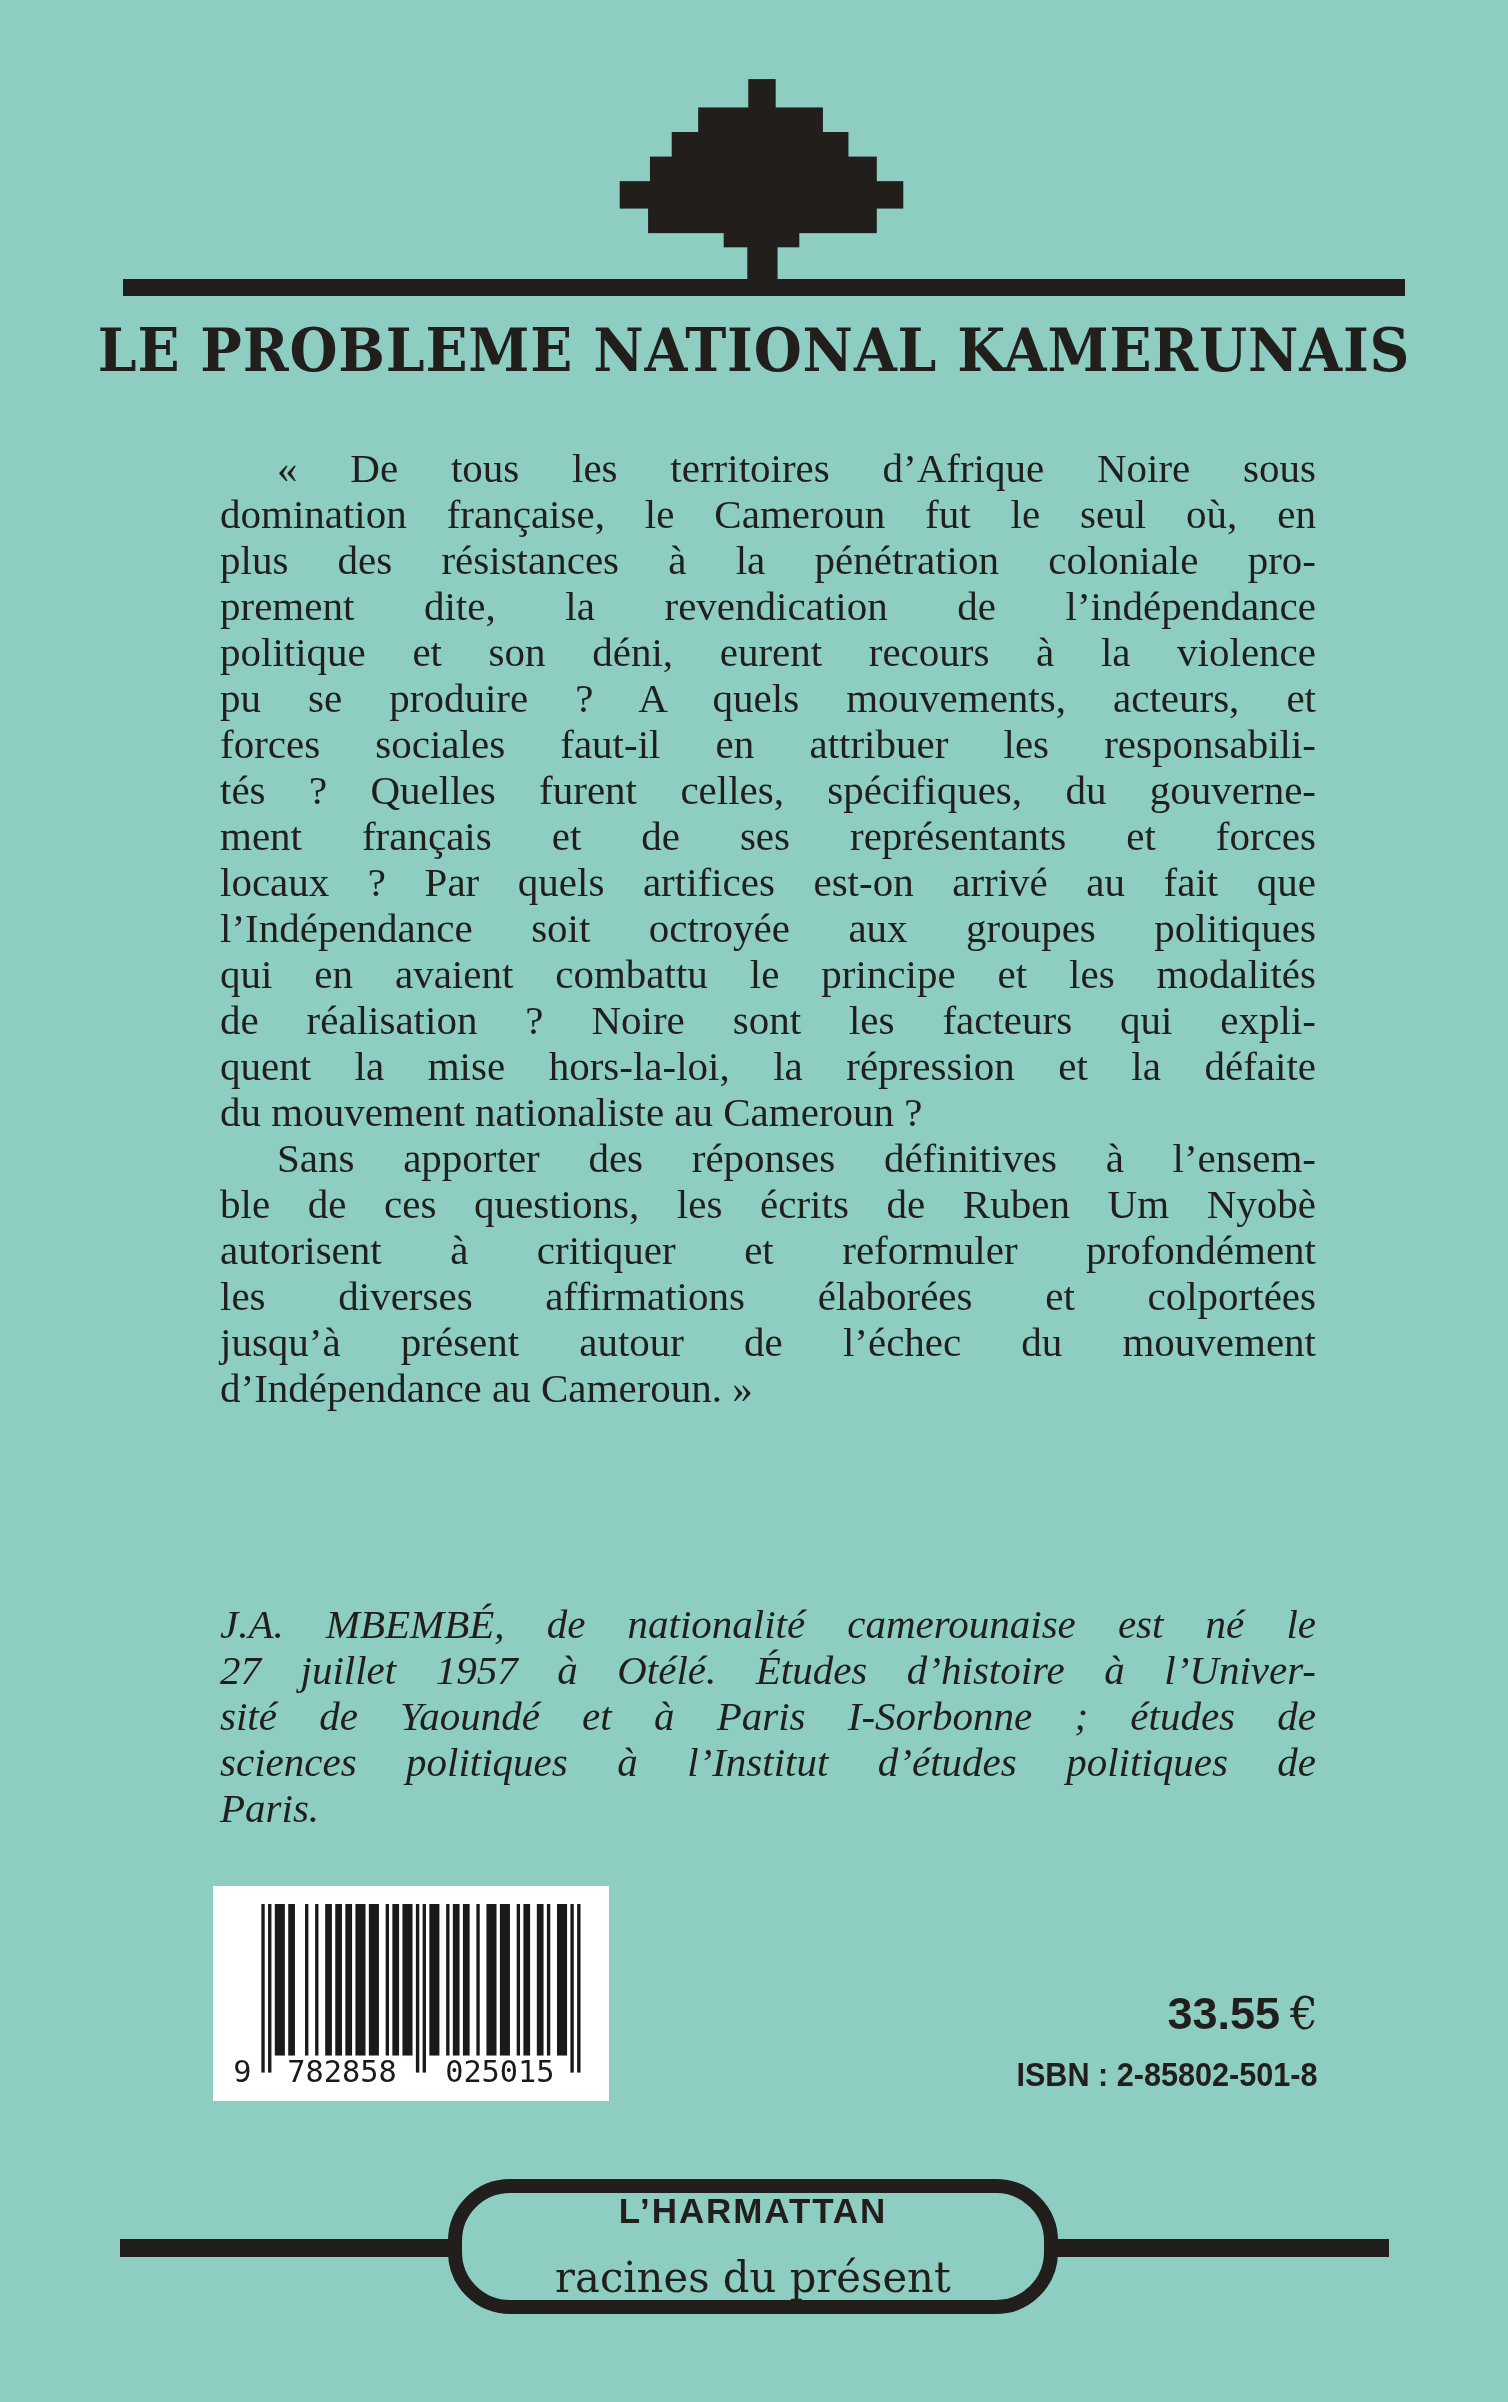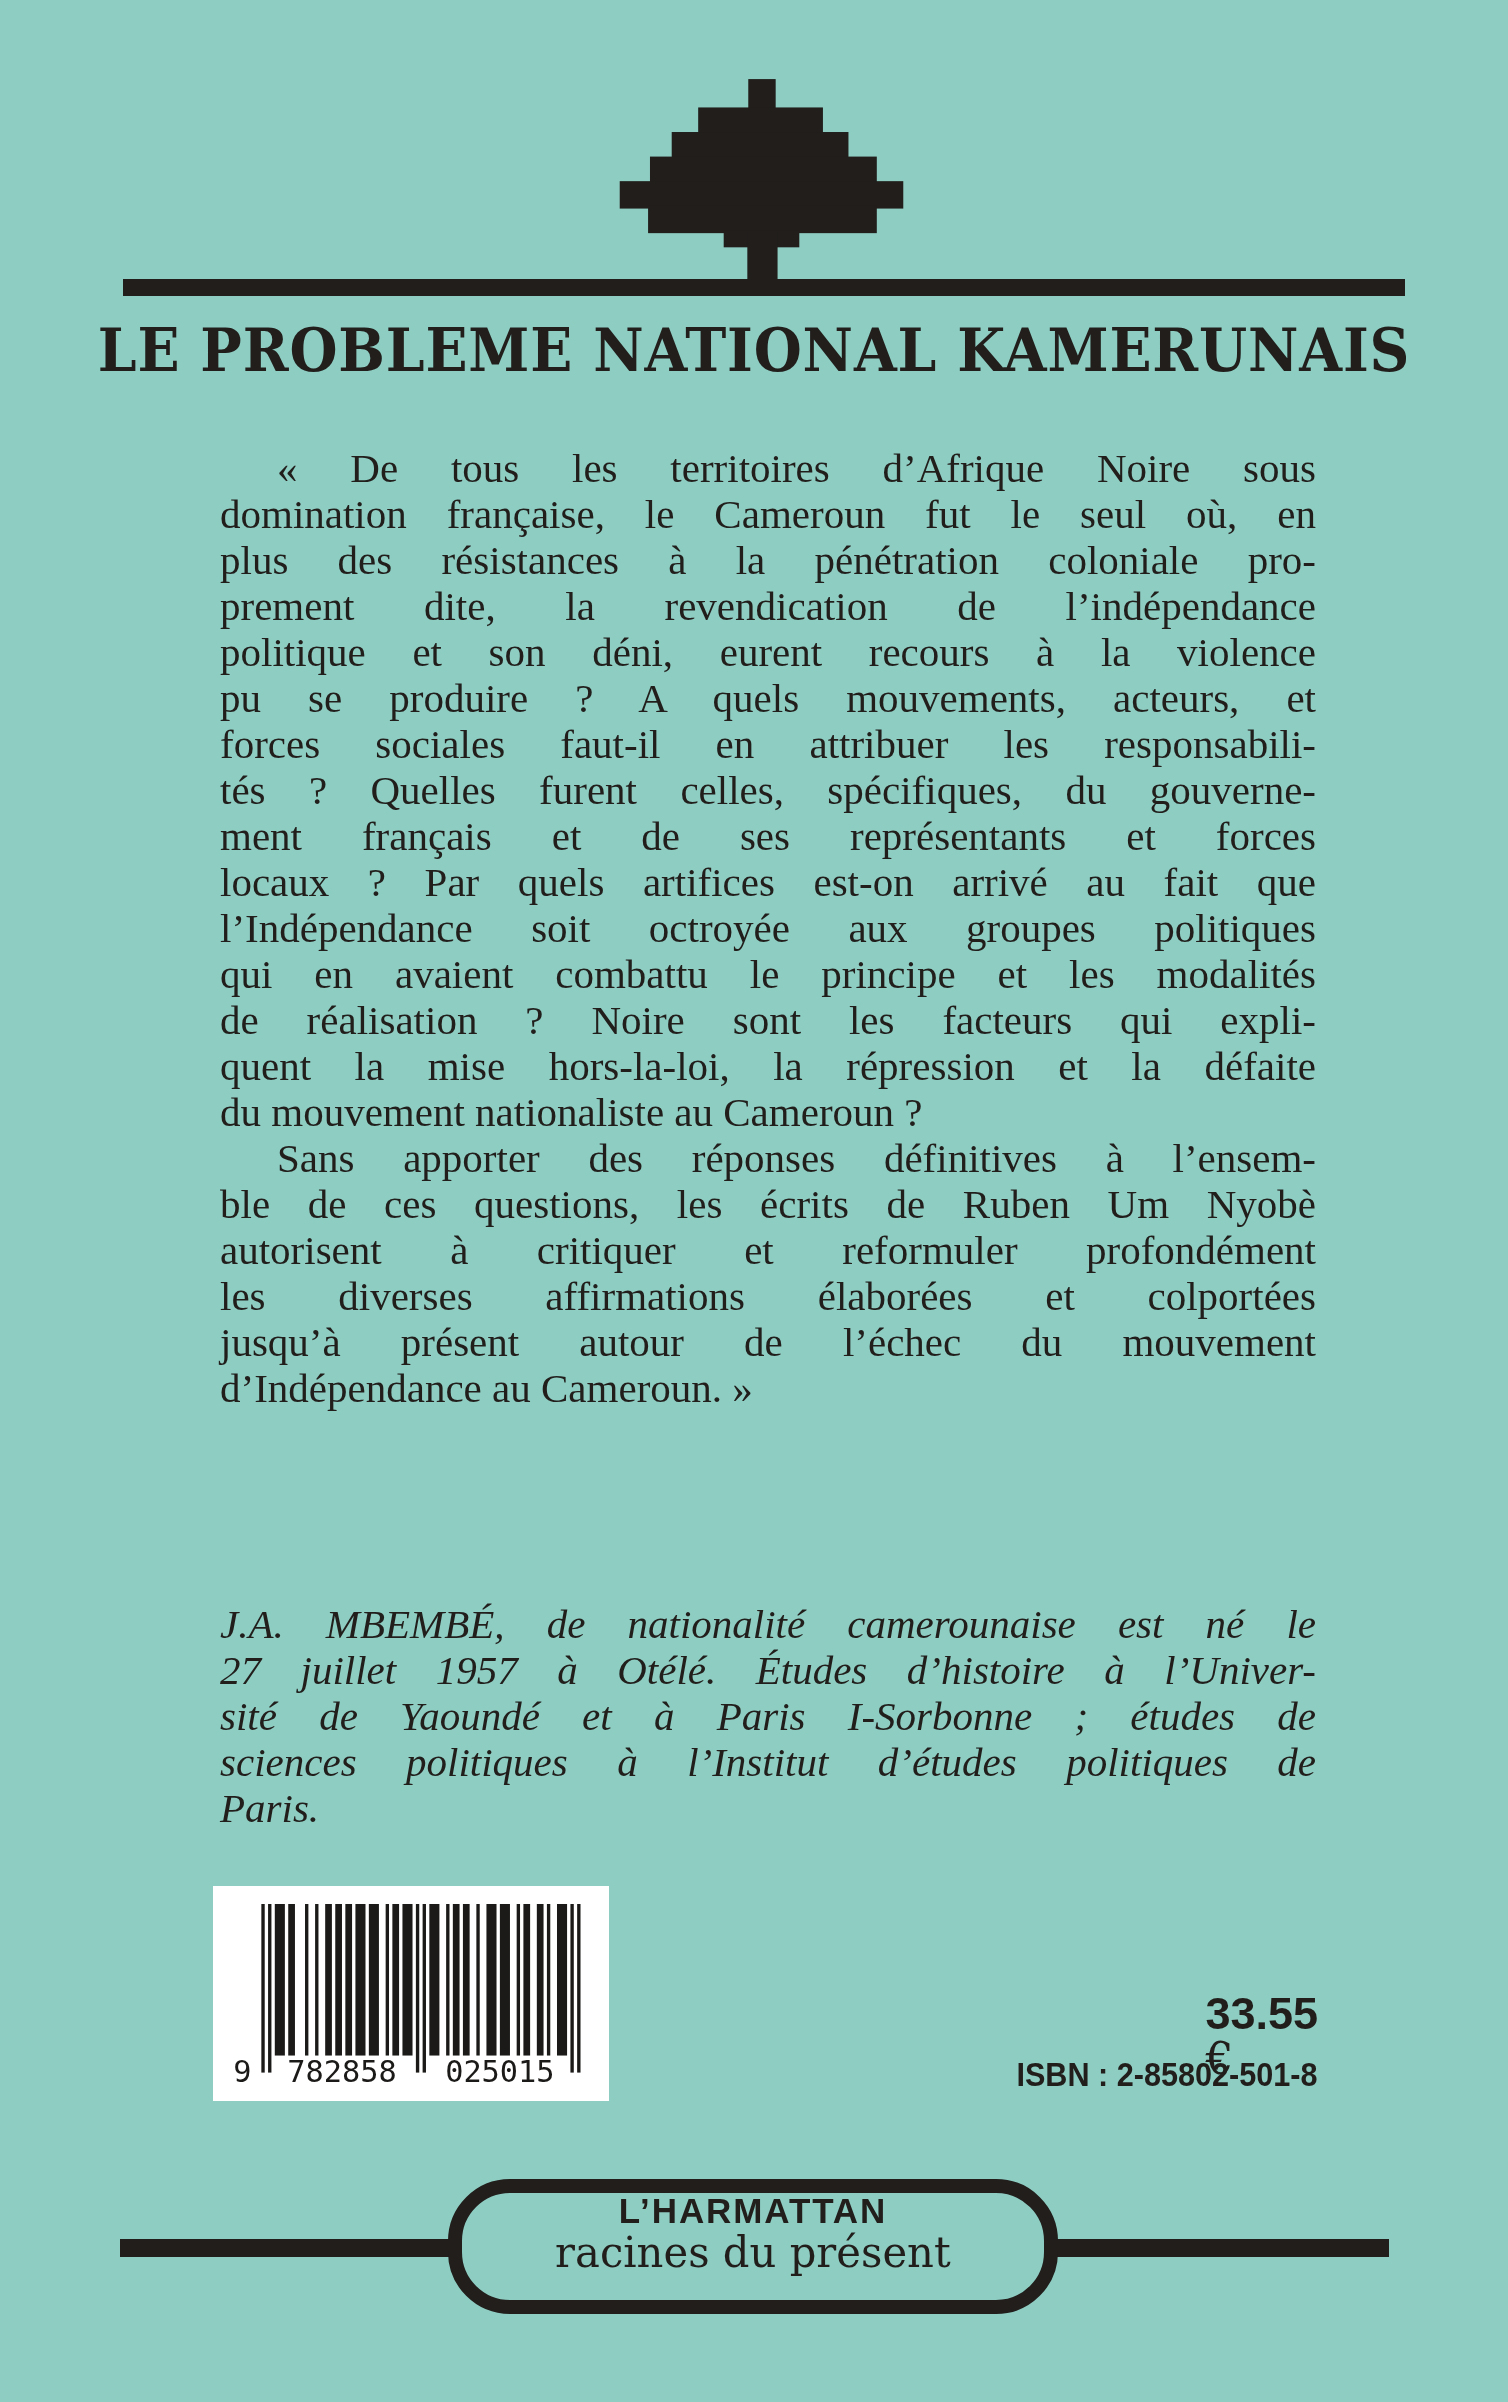--- a/index.html
+++ b/index.html
@@ -23,35 +23,35 @@
   .tline{text-align:justify;text-align-last:justify;}
   .tline.flush{text-align-last:left;}
   .tline.indent{text-indent:57px;}
   
   .barcode-label{position:absolute;left:213px;top:1886px;width:396px;height:215px;background:#ffffff;}
   .barcode-label svg{position:absolute;left:0;top:0;}
   .bc-digit{font-family:"DejaVu Sans Mono","DejaVu Sans",monospace;font-size:32px;fill:#1b1a18;}
   
   .price{
     position:absolute;right:190px;top:1991px;white-space:nowrap;
-    display:flex;align-items:flex-start;gap:1px;flex-direction:column;
+    display:flex;align-items:center;gap:10px;
   }
   .price-num{font-family:"Liberation Sans",sans-serif;font-weight:bold;font-size:45px;line-height:45px;}
   .price-eur{font-family:"DejaVu Serif",serif;font-size:44px;line-height:44px;}
   .isbn{
     position:absolute;right:190px;top:2055px;
     font-family:"Liberation Sans",sans-serif;font-weight:bold;font-size:34px;line-height:38px;
     transform:scaleX(.9);transform-origin:right center;white-space:nowrap;letter-spacing:0px;
   }
   
   .bottom-rule{position:absolute;left:120px;top:2239px;width:1269px;height:18px;background:#211E1C;}
   .pill{
     position:absolute;left:448px;top:2179px;width:610px;height:135px;box-sizing:border-box;
     border:14px solid #211E1C;border-radius:62px;background:#8ECDC2;
-    display:flex;flex-direction:column;align-items:center;justify-content:flex-start;
+    display:flex;flex-direction:column;align-items:center;justify-content:space-between;
   }
   .publisher-name{
     font-family:"Liberation Sans",sans-serif;font-weight:bold;font-size:35px;line-height:36px;
     letter-spacing:1.9px;transform:scaleY(1.02);white-space:nowrap;
   }
   .collection-name{
     font-family:"DejaVu Serif",serif;font-size:43px;line-height:45px;margin-top:0.9px;
     transform:scaleX(.97);white-space:nowrap;
   }
 </style>

